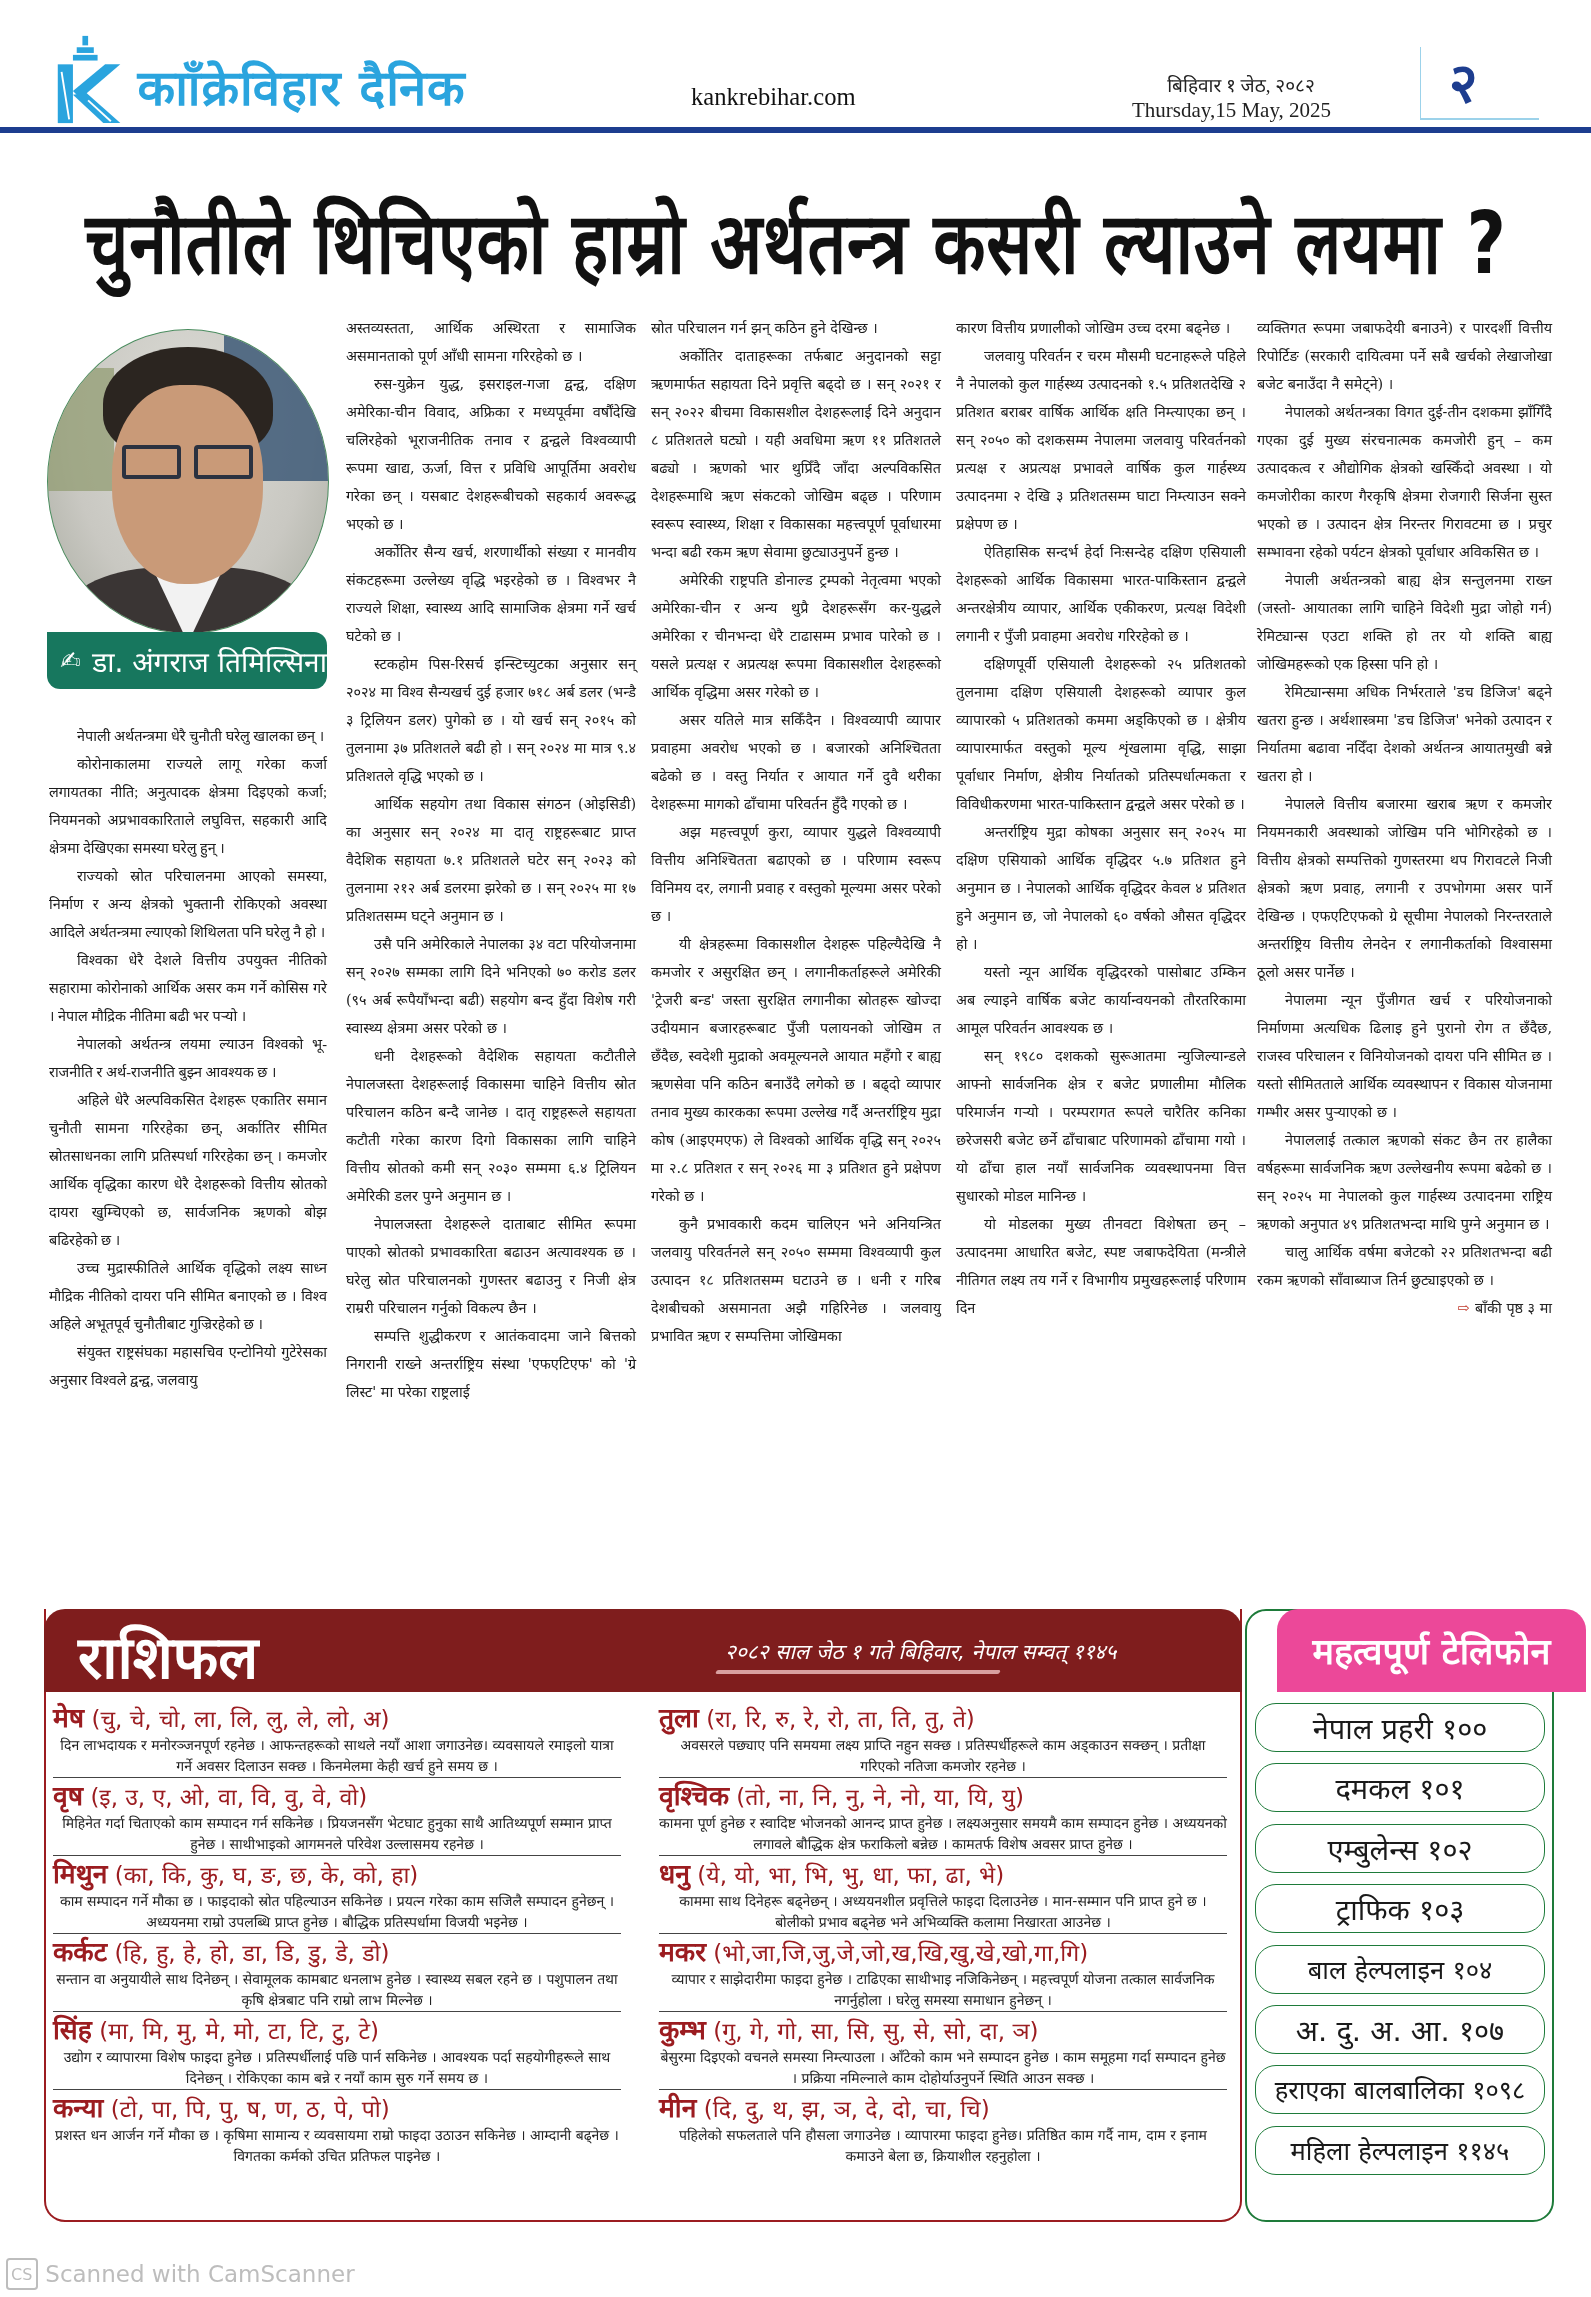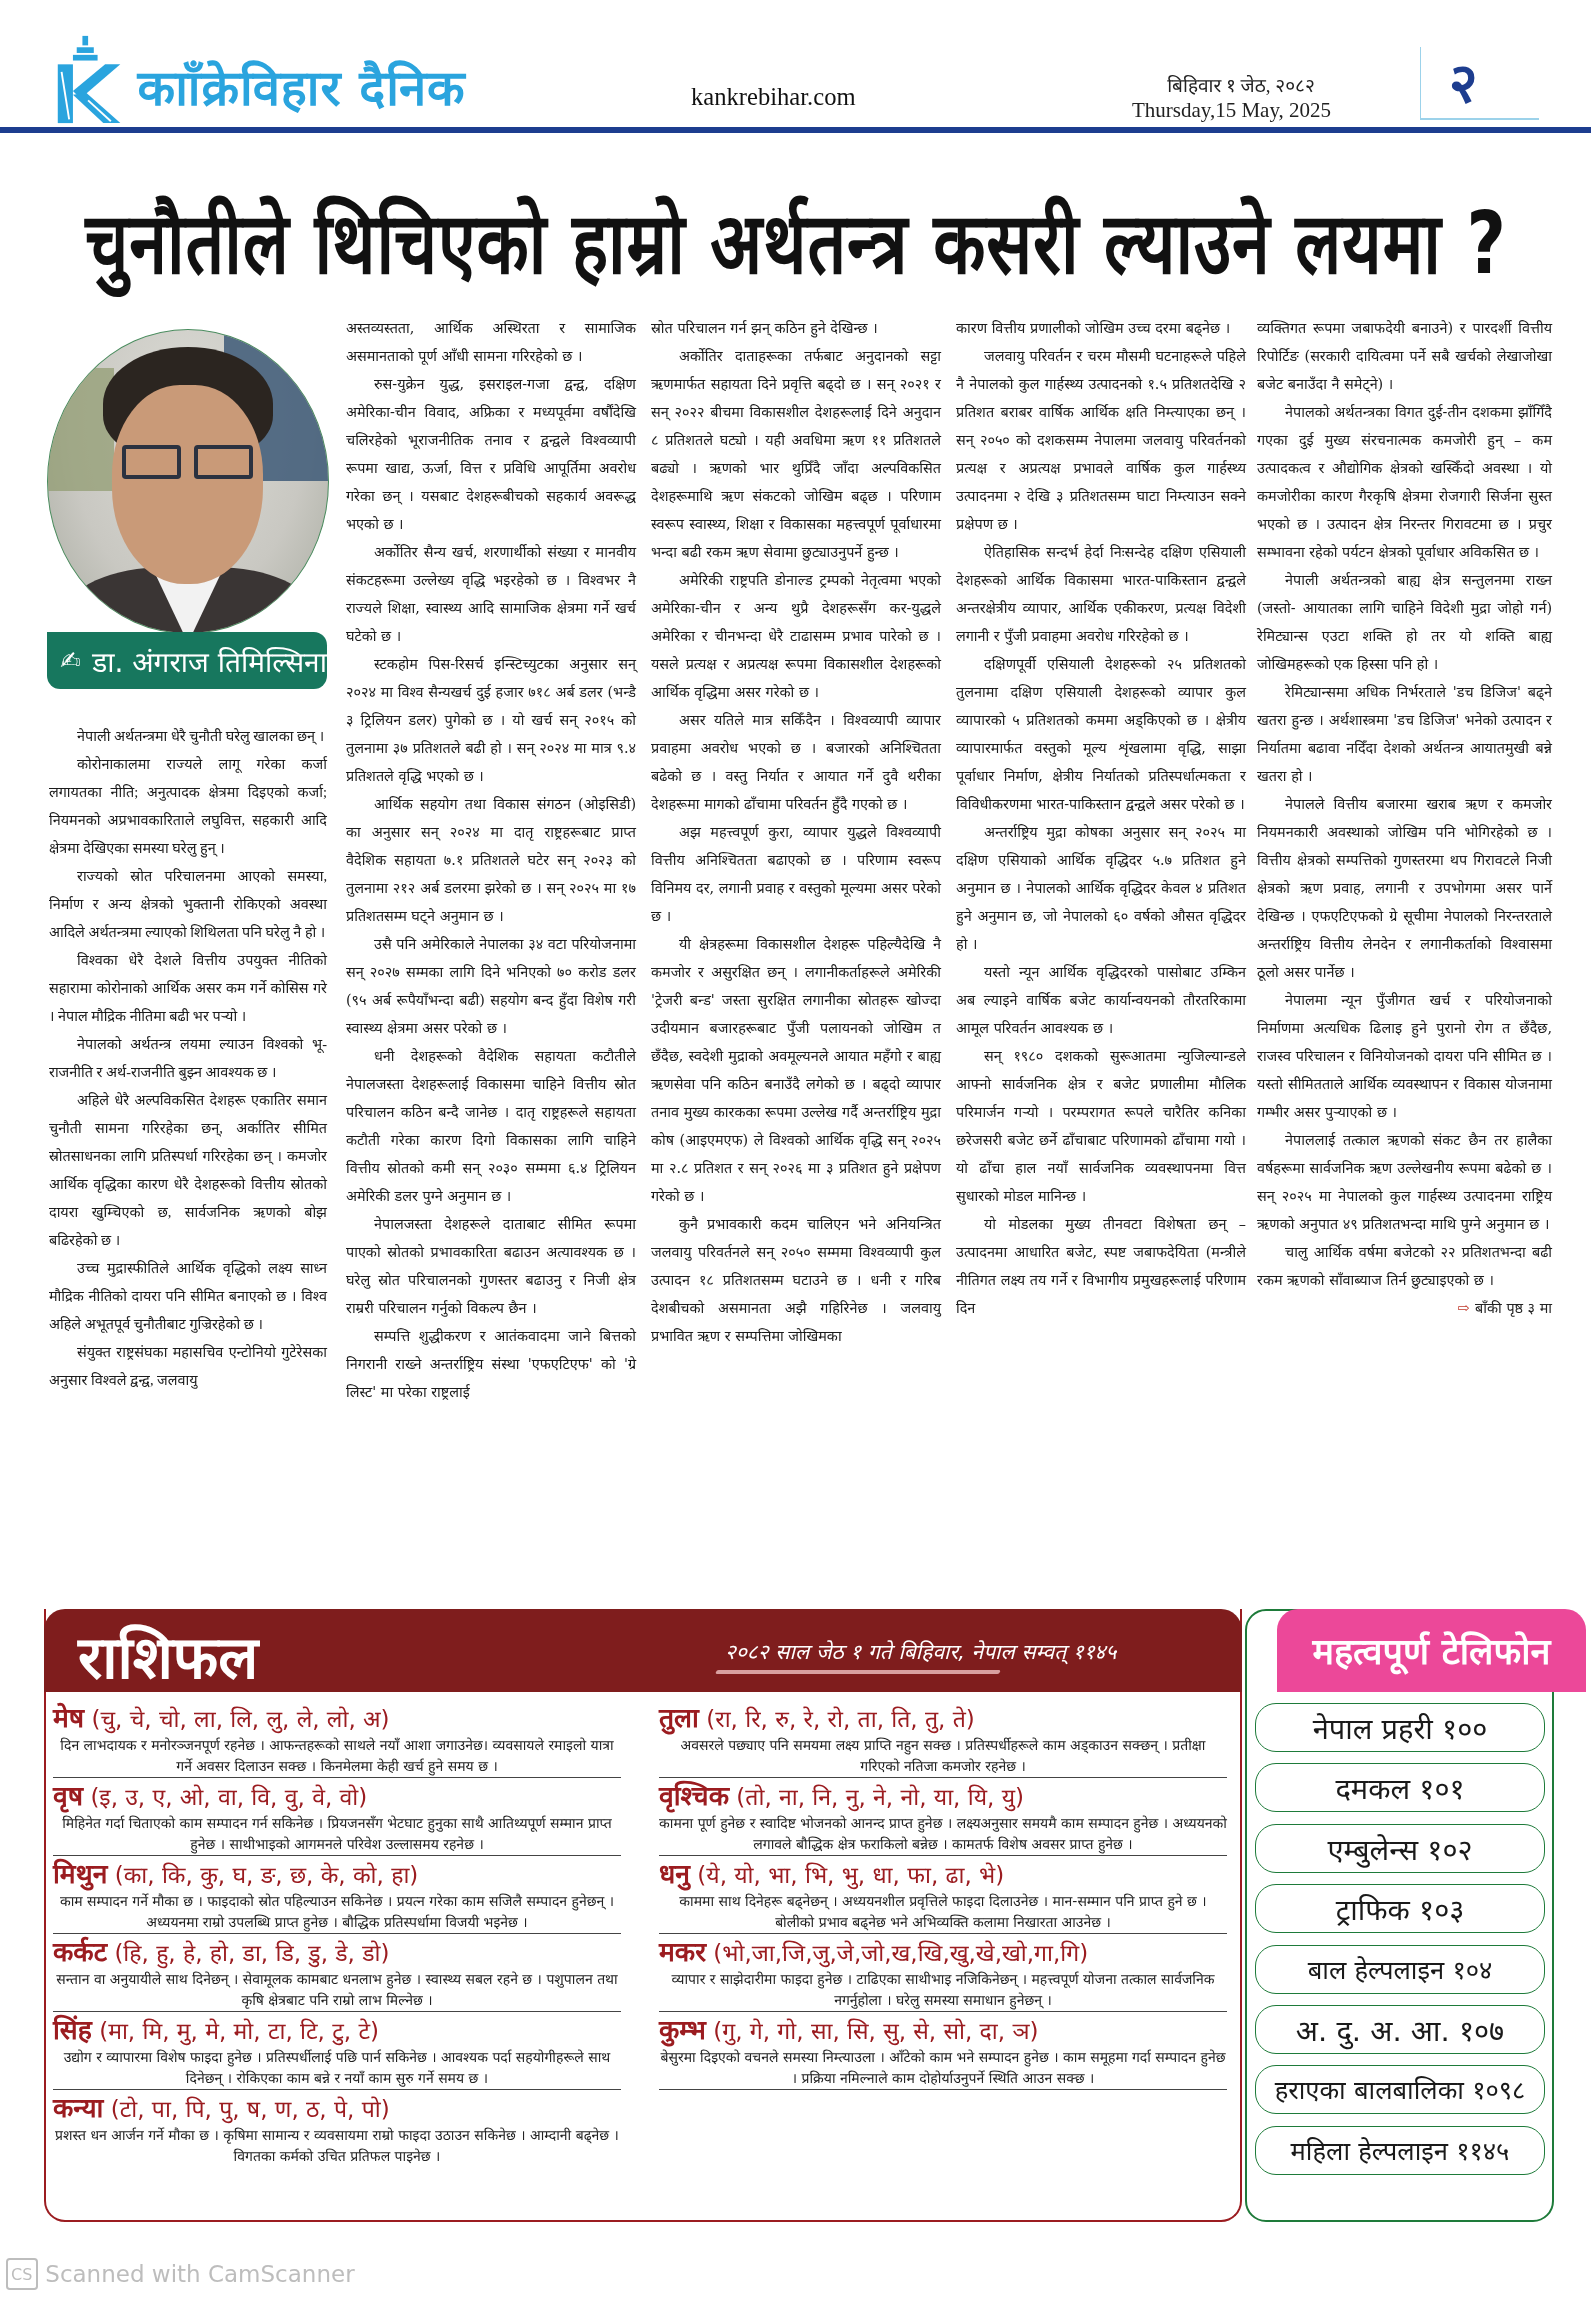--- a/index.html
+++ b/index.html
@@ -219,20 +219,24 @@
       <div class="sign-text">उद्योग र व्यापारमा विशेष फाइदा हुनेछ । प्रतिस्पर्धीलाई पछि पार्न सकिनेछ । आवश्यक पर्दा सहयोगीहरूले साथ दिनेछन् । रोकिएका काम बन्ने र नयाँ काम सुरु गर्ने समय छ ।</div>
     </div>
     <div class="sign">
       <div class="sign-head"><span class="sign-name">कुम्भ</span> <span>(गु, गे, गो, सा, सि, सु, से, सो, दा, ञ)</span></div>
       <div class="sign-text">बेसुरमा दिइएको वचनले समस्या निम्त्याउला । आँटेको काम भने सम्पादन हुनेछ । काम समूहमा गर्दा सम्पादन हुनेछ । प्रक्रिया नमिल्नाले काम दोहोर्याउनुपर्ने स्थिति आउन सक्छ ।</div>
     </div>
     <div class="sign last">
       <div class="sign-head"><span class="sign-name">कन्या</span> <span>(टो, पा, पि, पु, ष, ण, ठ, पे, पो)</span></div>
       <div class="sign-text">प्रशस्त धन आर्जन गर्ने मौका छ । कृषिमा सामान्य र व्यवसायमा राम्रो फाइदा उठाउन सकिनेछ । आम्दानी बढ्नेछ । विगतका कर्मको उचित प्रतिफल पाइनेछ ।</div>
     </div>
+    <div class="sign last">
+      <div class="sign-head"><span class="sign-name">मीन</span> <span>(दि, दु, थ, झ, ञ, दे, दो, चा, चि)</span></div>
+      <div class="sign-text">पहिलेको सफलताले पनि हौसला जगाउनेछ । व्यापारमा फाइदा हुनेछ। प्रतिष्ठित काम गर्दै नाम, दाम र इनाम कमाउने बेला छ, क्रियाशील रहनुहोला ।</div>
+    </div>
   </div>
 
 <div class="phone-box"></div>
 <div class="phone-header">
   <div class="phone-title">महत्वपूर्ण टेलिफोन</div>
 </div>
 <div class="phone-list" id="phone-list">
     <div class="phone-item">नेपाल प्रहरी १००</div>
     <div class="phone-item">दमकल १०१</div>
     <div class="phone-item">एम्बुलेन्स १०२</div>

